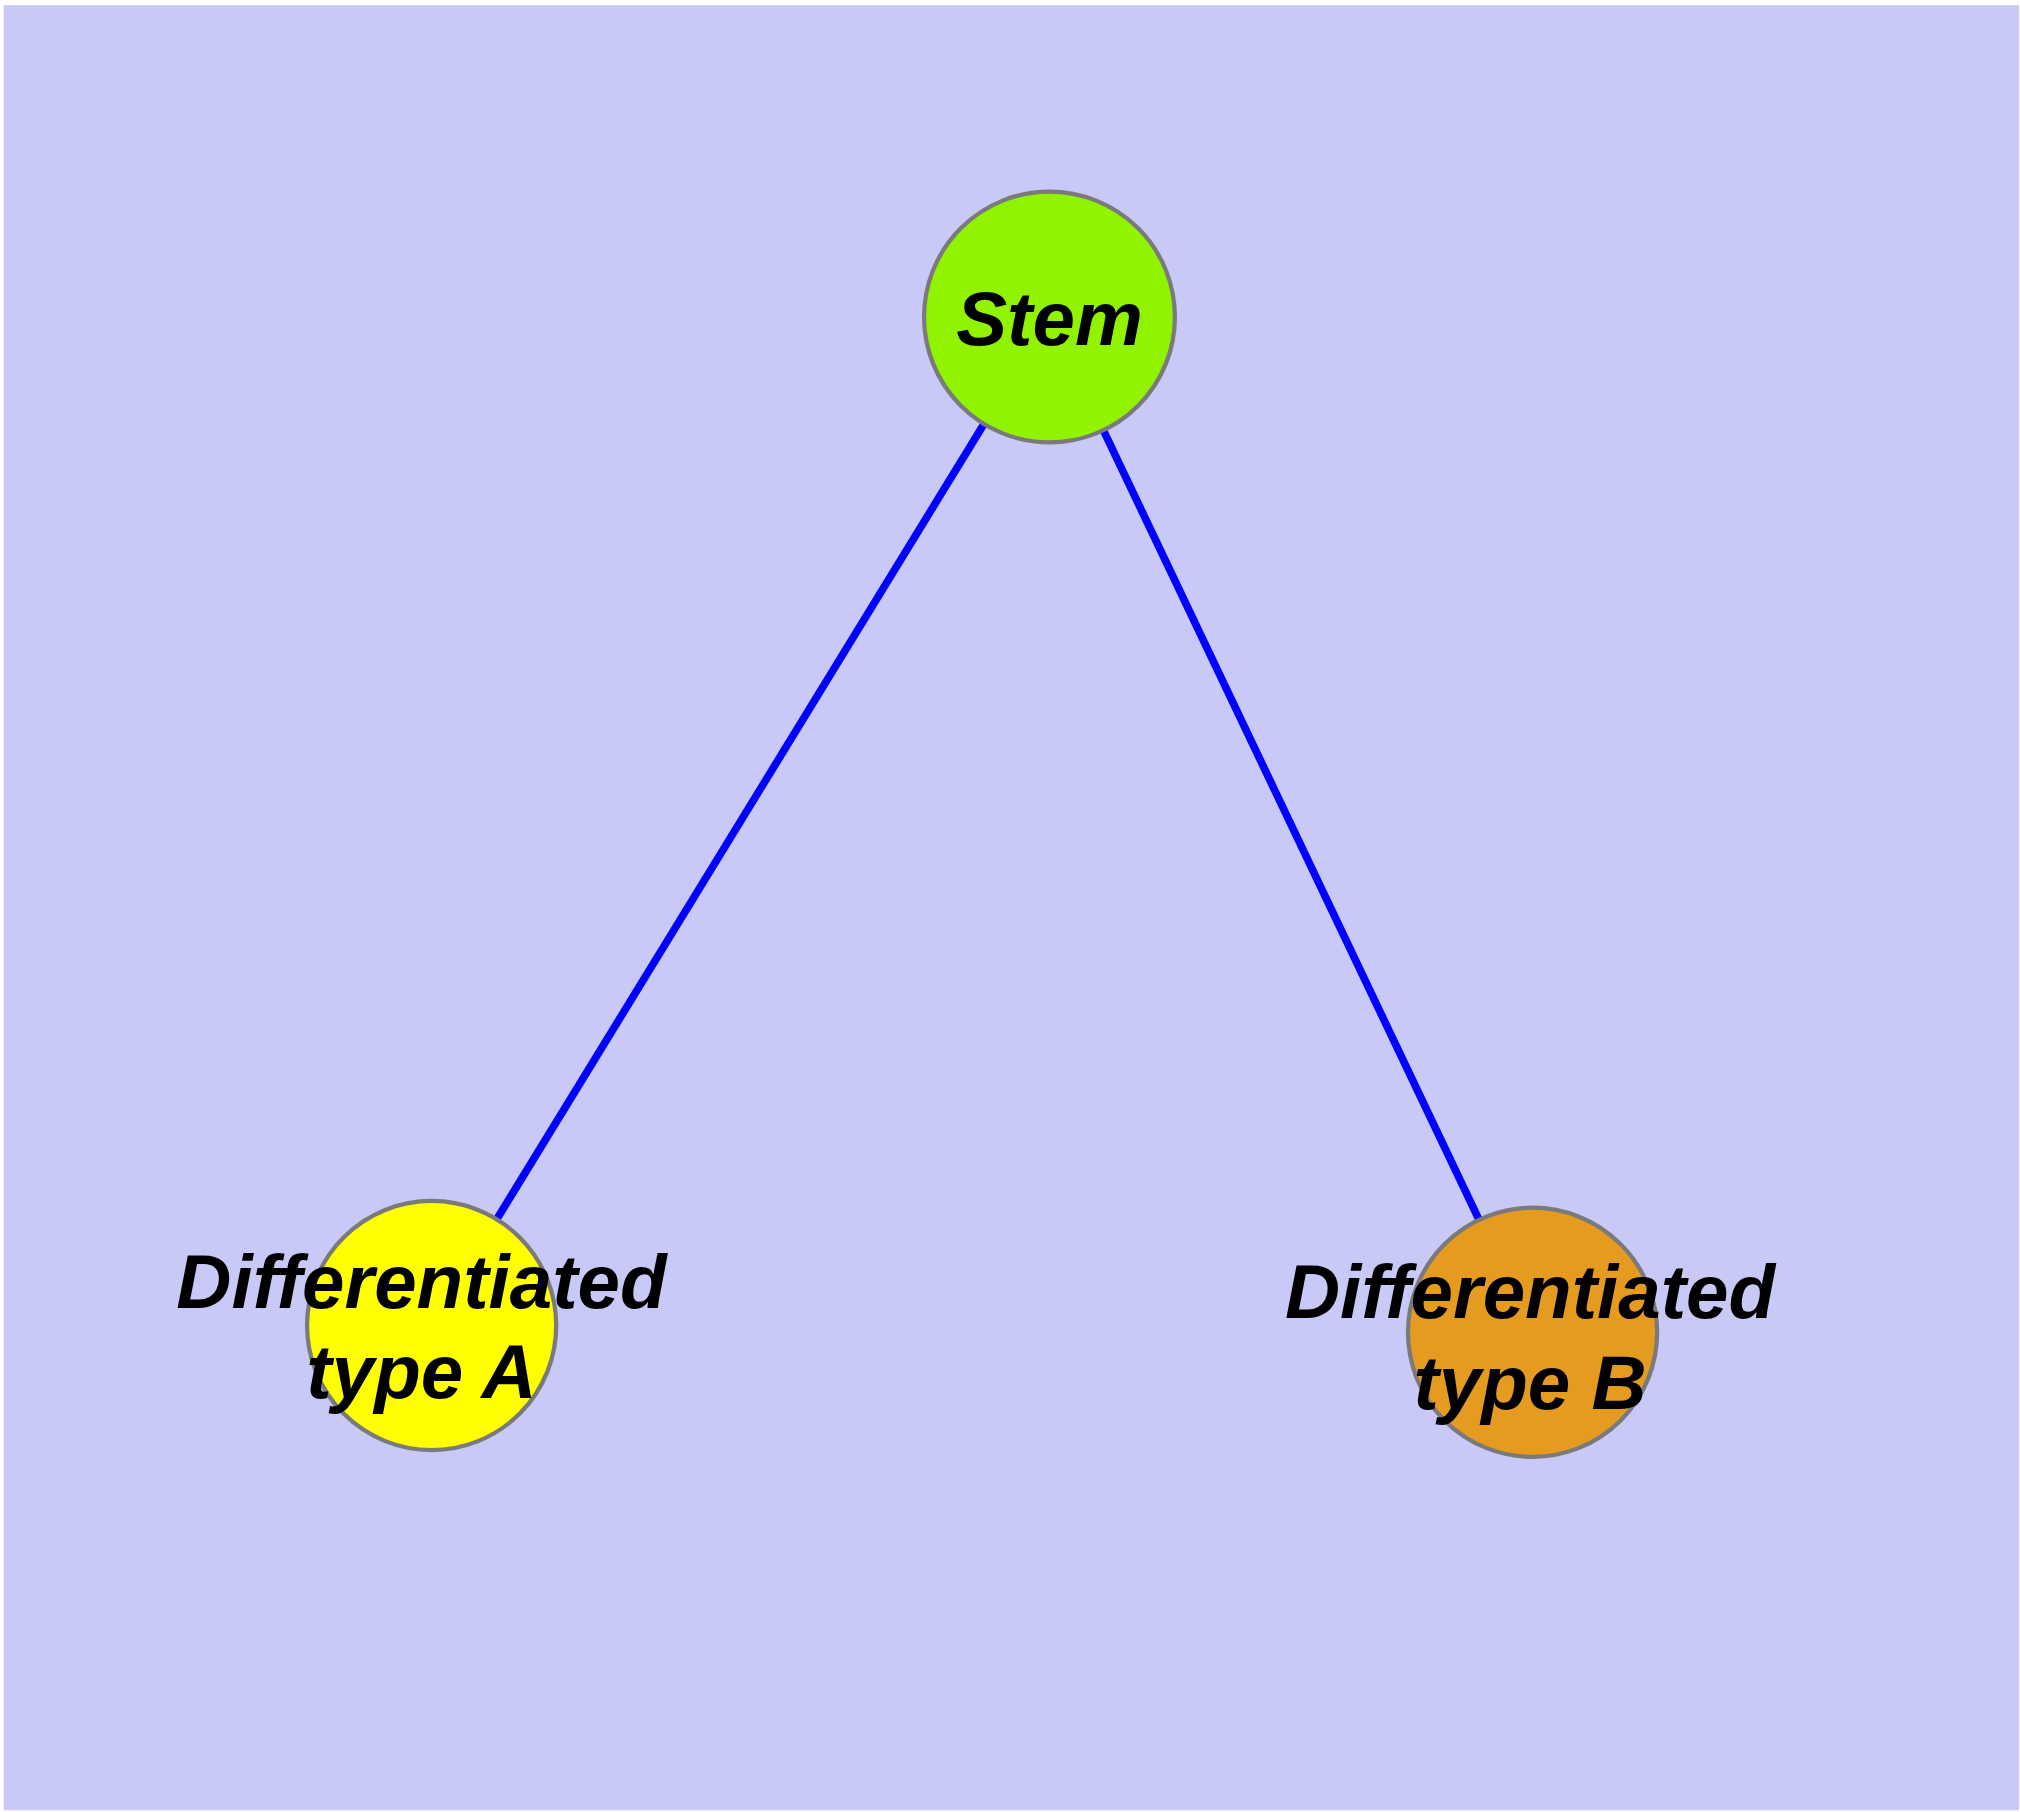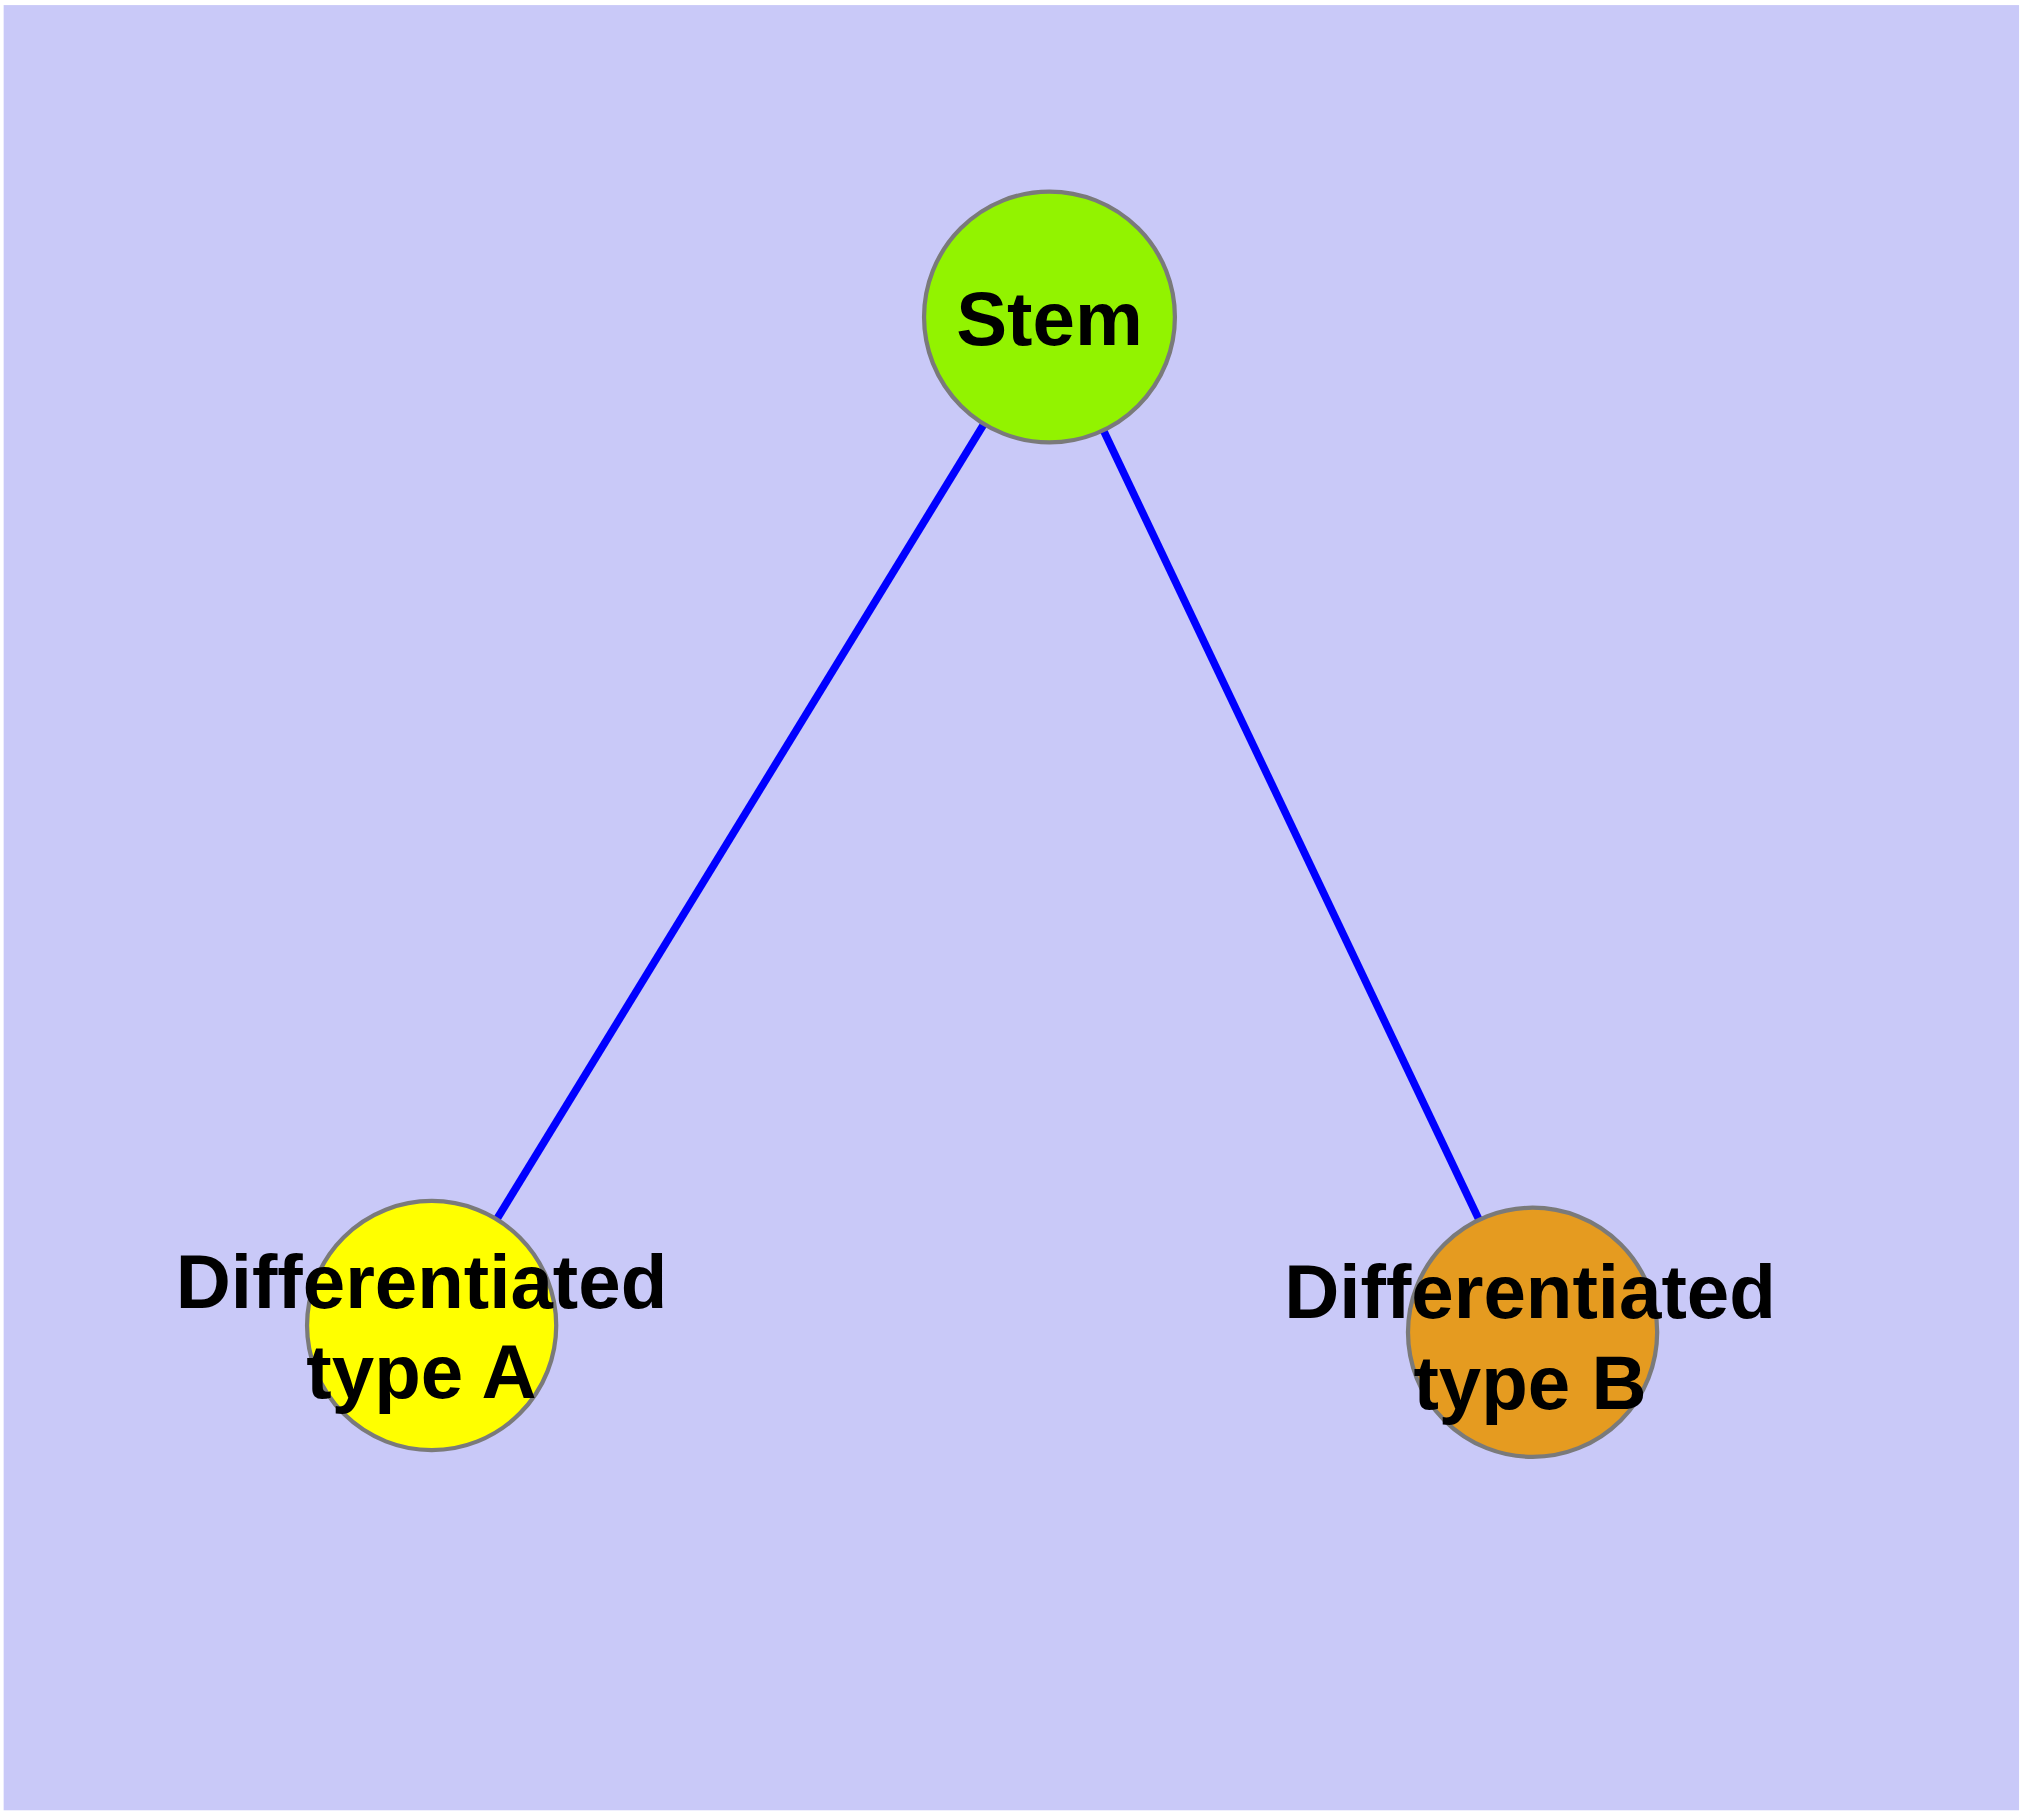--- a/index.html
+++ b/index.html
@@ -7,20 +7,21 @@
     padding: 0;
     background: #ffffff;
   }
   .canvas {
     position: relative;
     width: 2021px;
     height: 1812px;
     background: var(--color-frame, #ffffff);
     overflow: hidden;
     font-family: "Liberation Sans", sans-serif;
+    font-style: italic;
   }
   svg { display: block; }
   .edge {
     stroke: var(--color-edge, #0000ff);
     stroke-width: 9;
     fill: none;
   }
   .node-circle {
     stroke: var(--color-node_border, #7a7a7a);
     stroke-width: 5;

